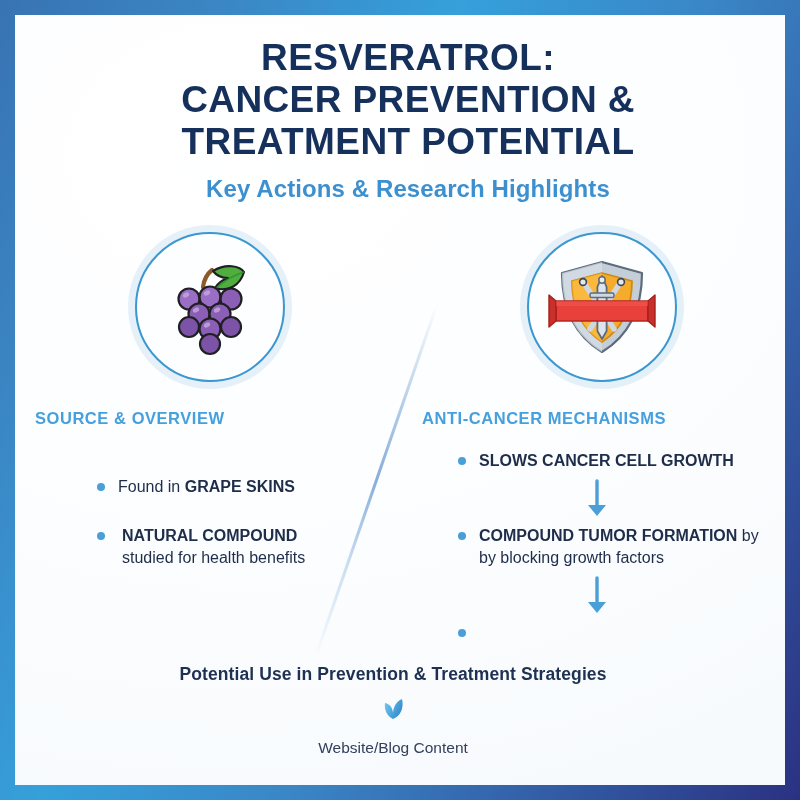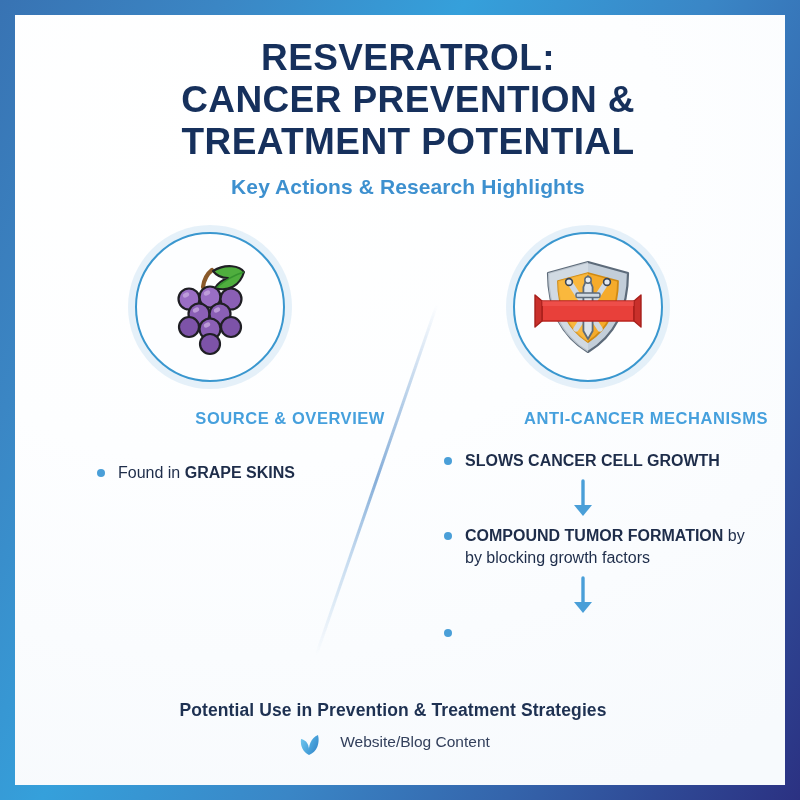--- a/index.html
+++ b/index.html
@@ -79,61 +79,61 @@
     font-weight: bold;
     line-height: 1.13;
     letter-spacing: 0.4px;
     margin: 0;
     padding: 0 40px;
   }
   .title .line { display: block; white-space: nowrap; }
   .subtitle {
     margin: 13px 0 0 0;
     color: #3d90cf;
-    font-size: 21px;
+    font-size: 24px;
     font-weight: bold;
     letter-spacing: 0.1px;
   }
 
   
   .col {
     position: absolute;
     top: 212px;
   }
   .col-left  { left: 20px;  width: 350px; }
-  .col-right { left: 393px; width: 360px; }
+  .col-right { left: 407px; width: 360px; }
 
   .icon-wrap {
     display: flex;
     justify-content: center;
     align-items: center;
     height: 160px;
   }
   .icon-circle {
     width: 146px;
     height: 146px;
     border-radius: 50%;
     border: 2.5px solid #3a97cf;
     background: #fdfeff;
     box-shadow: 0 0 0 7px rgba(200,224,242,0.45);
     display: flex;
     align-items: center;
     justify-content: center;
   }
   .section-heading {
-    text-align: right;
+    text-align: left;
     color: #46a0dd;
     font-size: 16.5px;
     font-weight: bold;
     letter-spacing: 0.55px;
     margin-top: 22px;
   }
 
   
-  .bullets { margin-top: 34px; }
+  .bullets { margin-top: 48px; }
   .col-right .bullets { margin-top: 22px; }
 
   .bullet-row {
     display: flex;
     align-items: flex-start;
     margin-bottom: 26px;
   }
   .col-right .bullet-row { margin-bottom: 0; }
   .dot {
     width: 8px;
@@ -171,22 +171,24 @@
   }
   .footer-main {
     color: #1e3152;
     font-size: 17.5px;
     font-weight: bold;
     letter-spacing: 0.1px;
   }
   .footer-sub {
     margin-top: 12px;
     display: flex;
+    align-items: center;
     justify-content: center;
     gap: 18px;
+    flex-direction: column;
   }
   .footer-sub-label {
     color: #33405c;
     font-size: 15.5px;
   }
 </style>
 </head>
 <body>
 
 <div id="poster">
@@ -237,20 +239,27 @@
           </svg>
         </div>
       </div>
       <div class="section-heading">SOURCE &amp; OVERVIEW</div>
 
       <div class="bullets">
         <div class="bullet-row">
           <span class="dot"></span>
           <div class="btext">
             <div><span>Found in </span><b>GRAPE SKINS</b></div>
+          </div>
+        </div>
+        <div class="bullet-row indent">
+          <span class="dot"></span>
+          <div class="btext">
+            <div><b>NATURAL COMPOUND</b></div>
+            <div><span>studied for health benefits</span></div>
           </div>
         </div>
       </div>
     </div>
 
     <div class="col col-right">
       <div class="icon-wrap">
         <div class="icon-circle">
           <svg width="108" height="108" viewBox="0 0 108 108">
 

